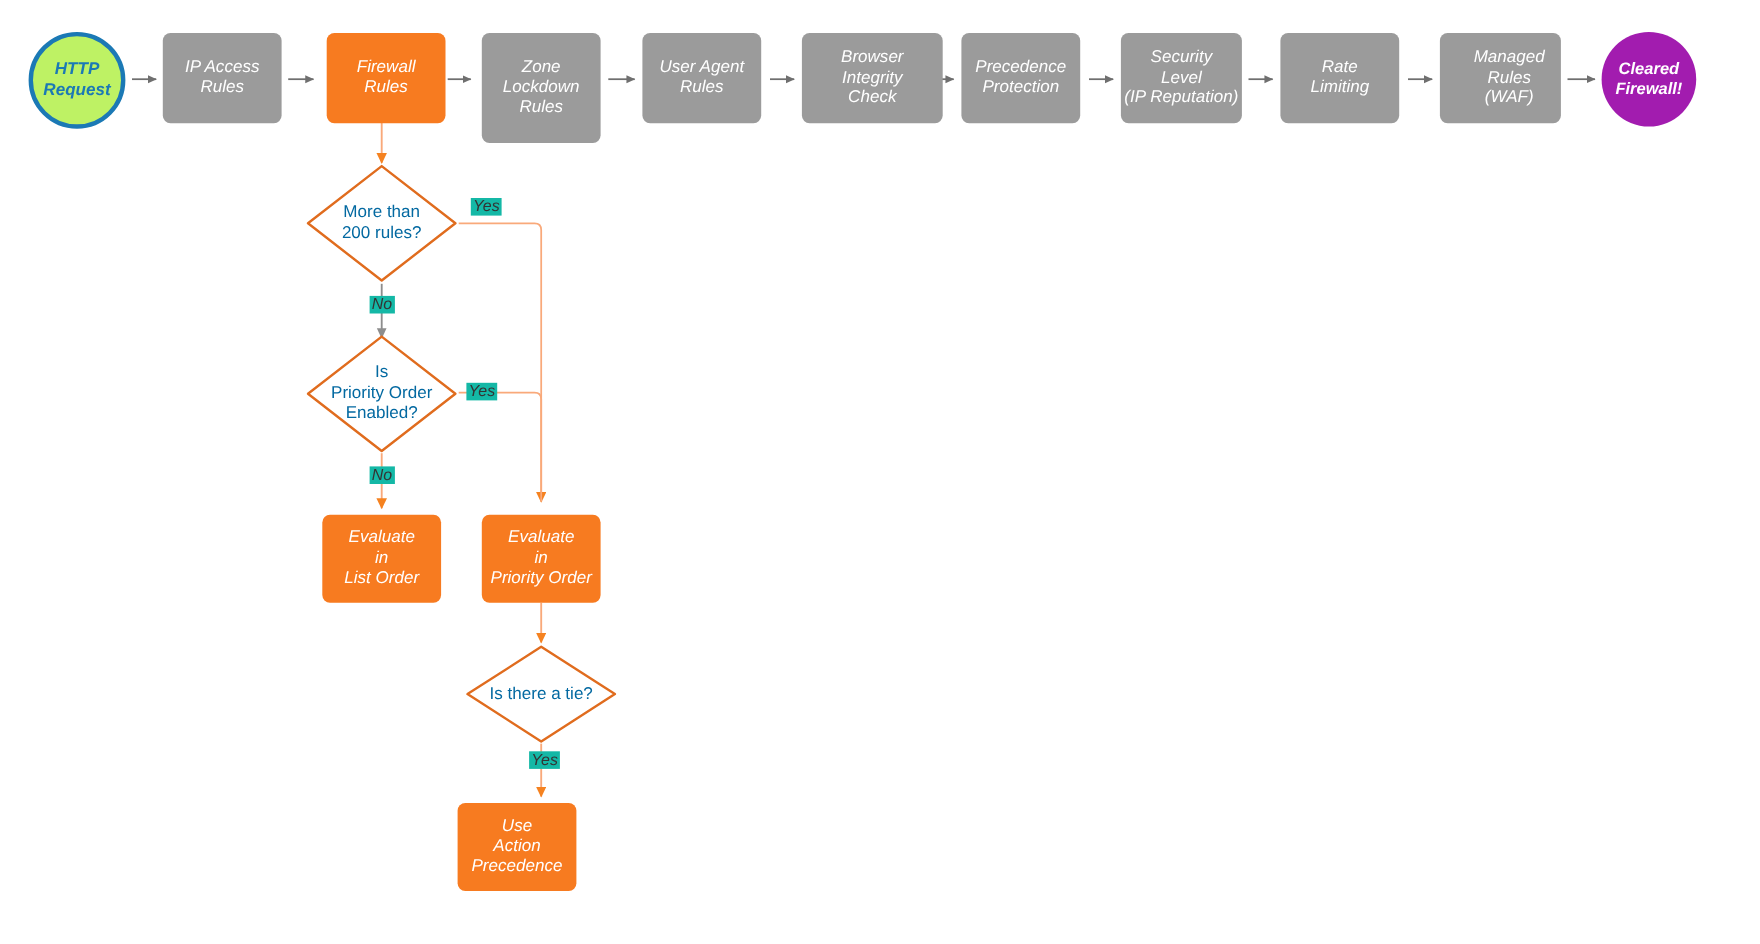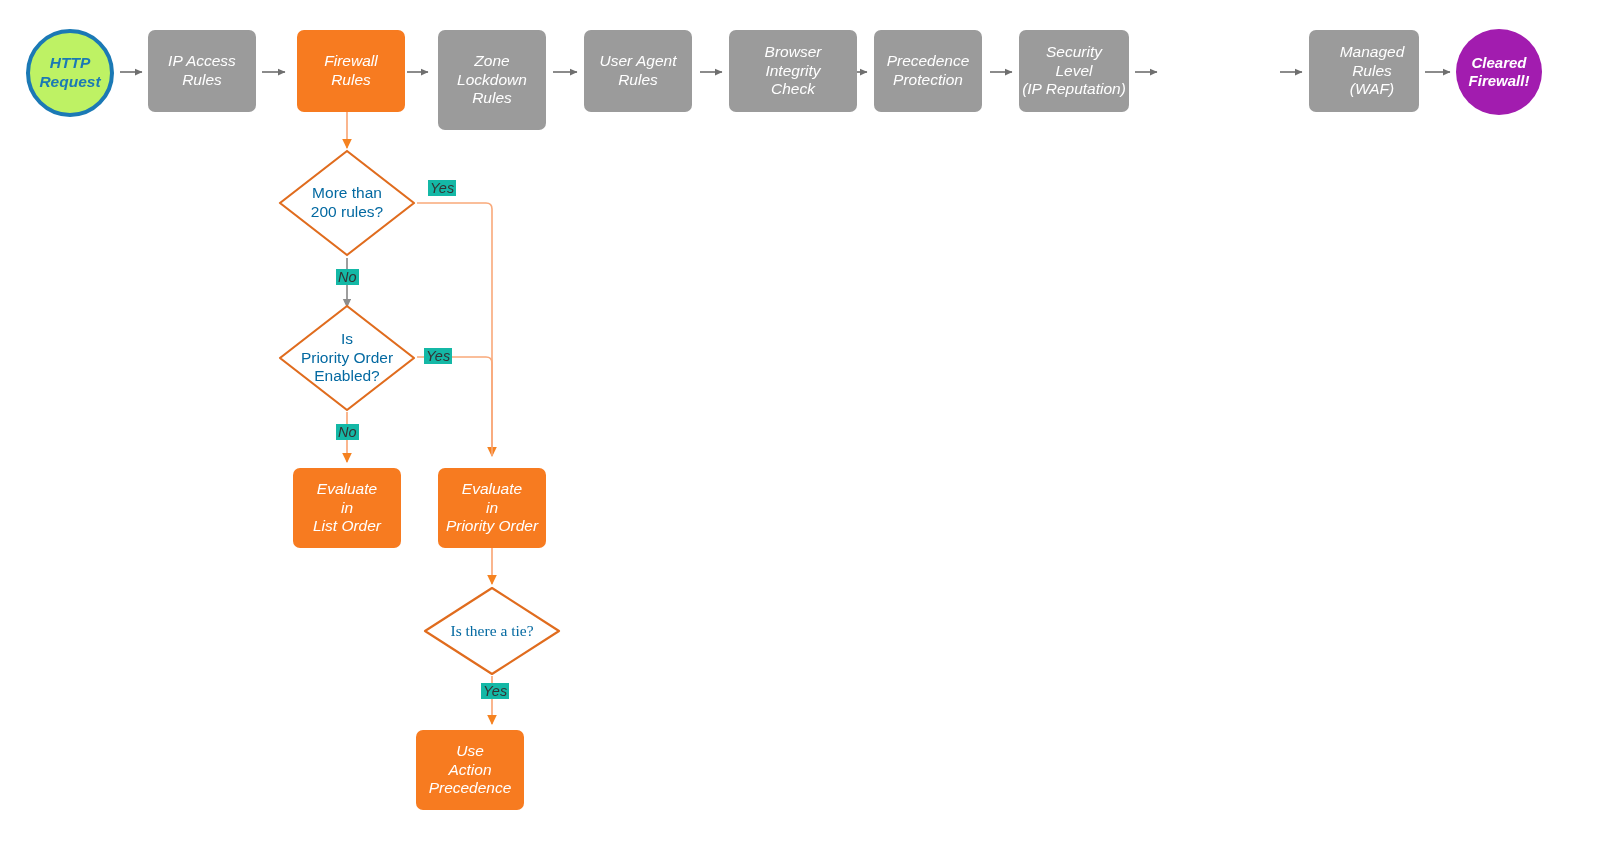--- a/index.html
+++ b/index.html
@@ -208,20 +208,26 @@
   </div>
 
   <div class="node pipeline-box" style="left:1019px; top:30px; width:110px; height:82px;">
     <span>
       <span class="nowrap-line">Security</span>
       <span class="nowrap-line">Level</span>
       <span class="nowrap-line">(IP Reputation)</span>
     </span>
   </div>
 
+  <div class="node pipeline-box" style="left:1164px; top:30px; width:108px; height:82px;">
+    <span>
+      <span class="nowrap-line">Rate</span>
+      <span class="nowrap-line">Limiting</span>
+    </span>
+  </div>
 
   <div class="node pipeline-box" style="left:1309px; top:30px; width:110px; height:82px;padding-left:16px;">
     <span>
       <span class="nowrap-line">Managed</span>
       <span class="nowrap-line">Rules</span>
       <span class="nowrap-line">(WAF)</span>
     </span>
   </div>
 
   <div class="node terminator-end" style="left:1456px; top:29px; width:86px; height:86px;">
@@ -267,21 +273,21 @@
   </div>
 
   <div class="node action-box" style="left:438px; top:468px; width:108px; height:80px;">
     <span>
       <span class="nowrap-line">Evaluate</span>
       <span class="nowrap-line">in</span>
       <span class="nowrap-line">Priority Order</span>
     </span>
   </div>
 
-  <div class="node decision" style="left:422px; top:585px; width:140px; height:92px;font-family:Liberation Serif, serif;">
+  <div class="node decision" style="left:422px; top:585px; width:140px; height:92px;">
     <svg class="dshape" viewBox="0 0 140 92" preserveAspectRatio="none">
       <polygon points="70,3 137,46 70,89 3,46" fill="#ffffff" stroke="#e06c1e" stroke-width="2.2" stroke-linejoin="round"></polygon>
     </svg>
     <span class="dlabel">
       <span class="nowrap-line">Is there a tie?</span>
     </span>
   </div>
 
   <div class="edge-label" style="left:481px; top:683px;">Yes</div>
 

